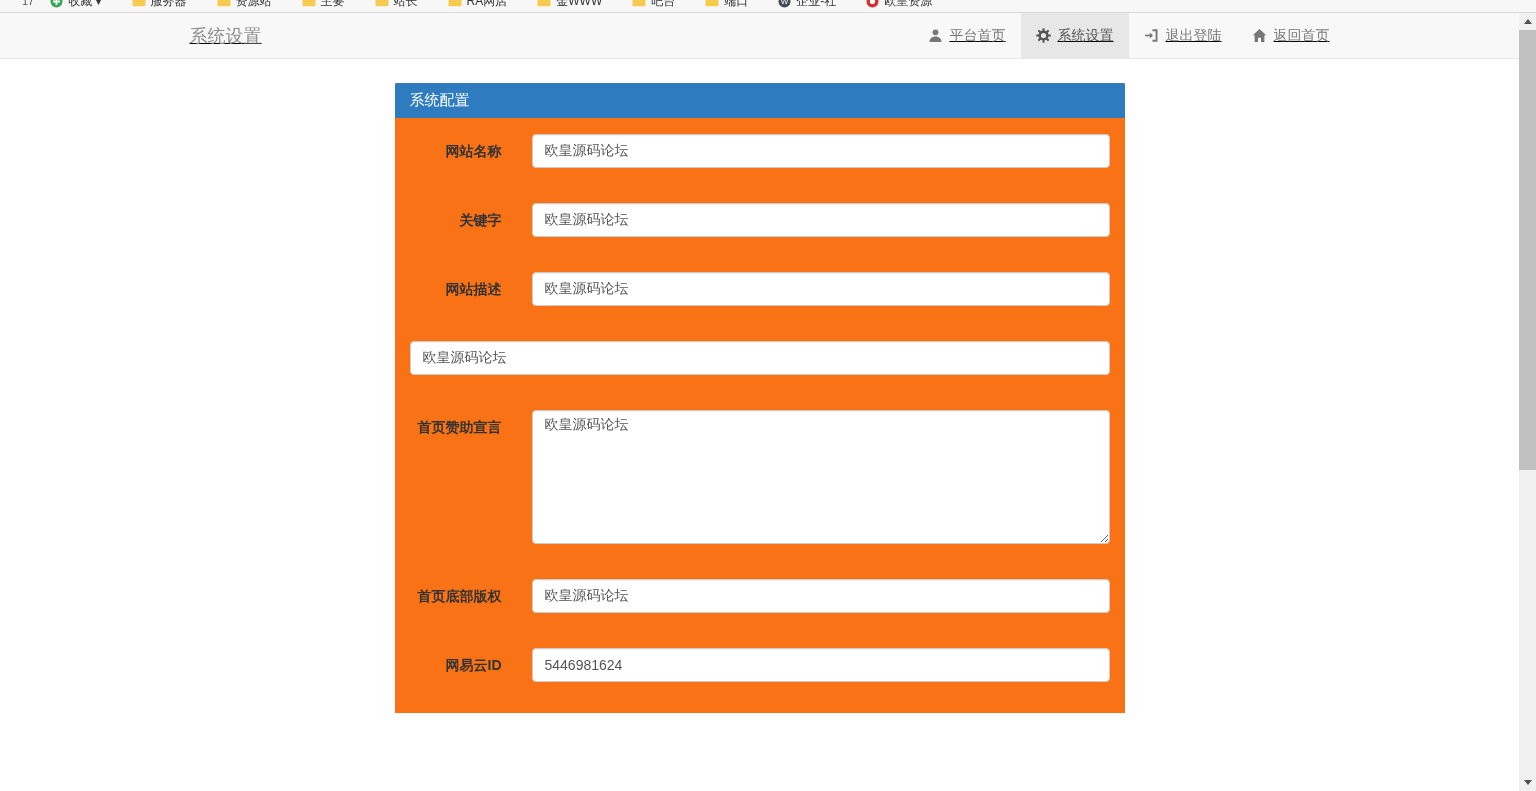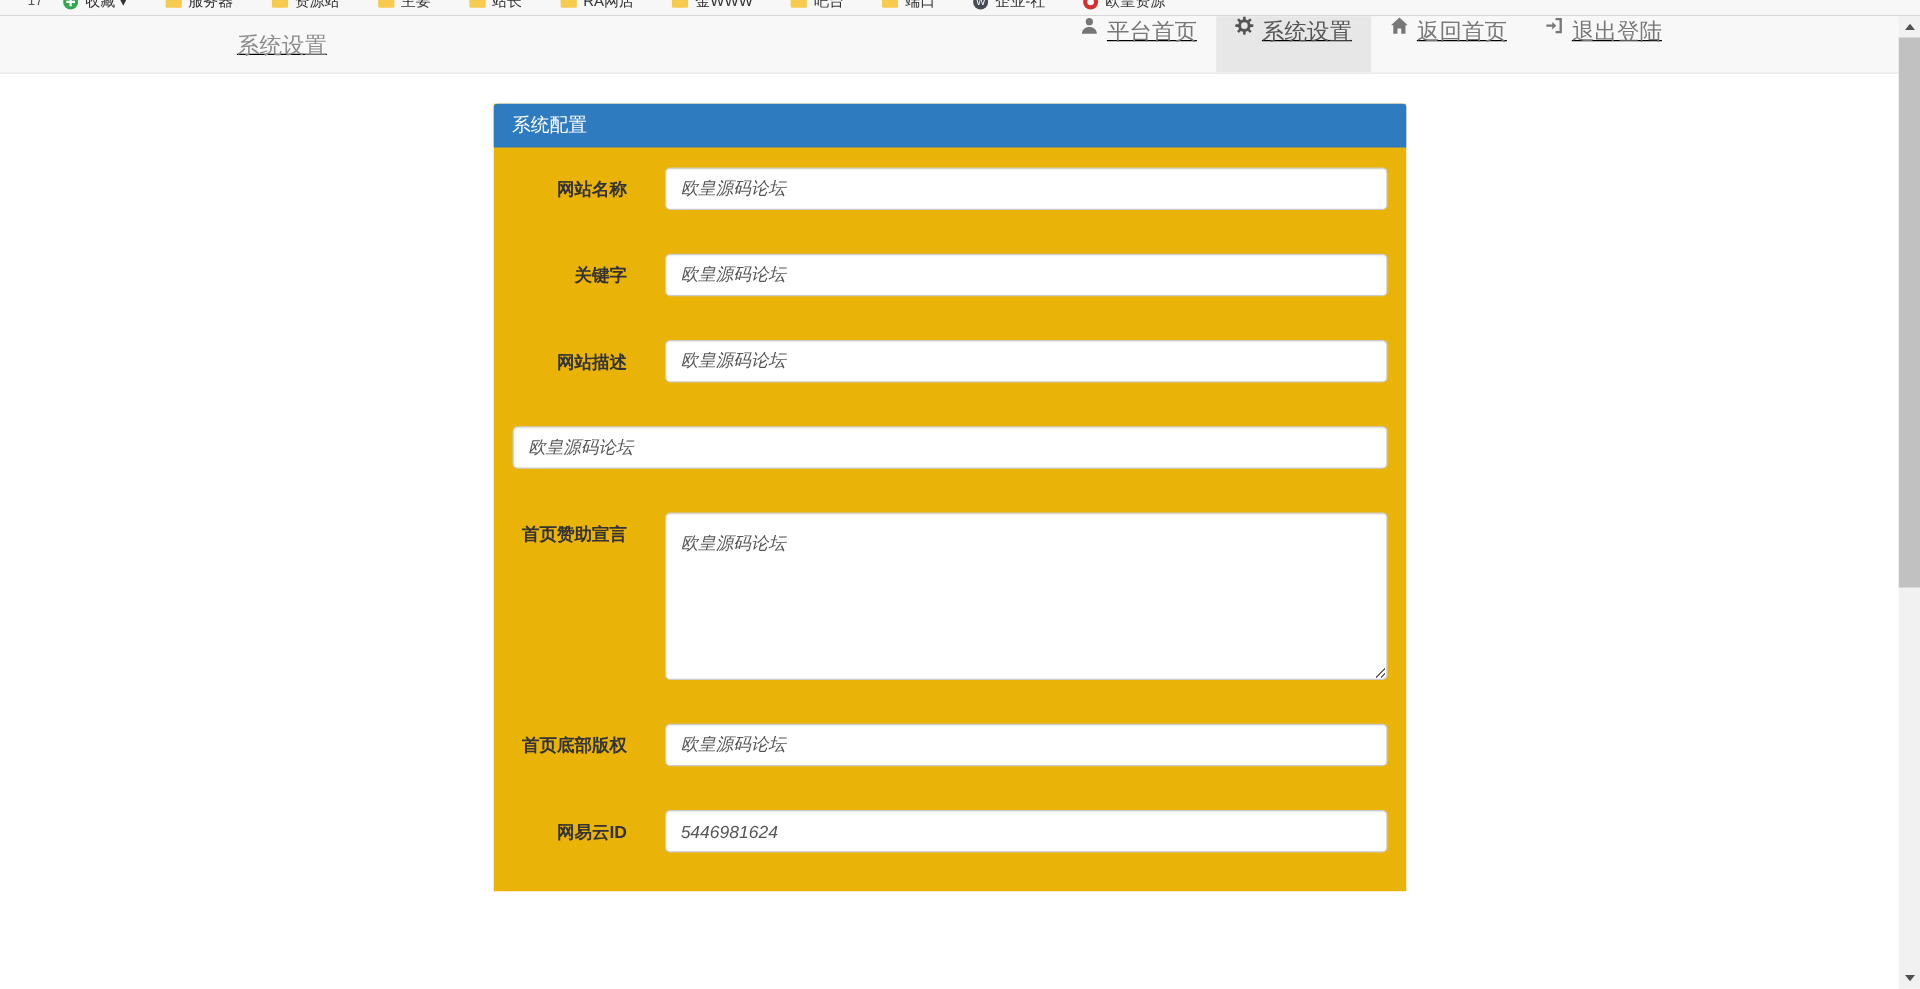--- a/index.html
+++ b/index.html
@@ -17,41 +17,41 @@
   .bm-item .bm-ico { display: inline-flex; margin-right: 5px; }
 
   
   .navbar { position: relative; height: 46px; width: 1519px; background: var(--navbar-bg, #f8f8f8);
     border-bottom: 1px solid #e7e7e7; }
   .nav-container { width: 1170px; margin: 0 auto; height: 100%;
     display: flex; align-items: stretch; justify-content: space-between; text-decoration: underline; }
   .navbar-brand { display: flex; align-items: center; padding: 0 15px;
     font-size: 18px; color: #8c8c8c; }
   .nav-items { display: flex; align-items: stretch; }
-  .nav-item { display: flex; gap: 7px; padding: 0 15px;
-    font-size: 18px; color: #777; cursor: pointer; }
+  .nav-item { display: flex; align-items: center; gap: 7px; padding: 0 15px;
+    font-size: 14px; color: #777; cursor: pointer; }
   .nav-item.active { background: var(--navbar-active-bg, #e7e7e7); color: #555; }
   .nav-item svg { display: block; }
 
   
   .main { width: 1519px; height: 732px; background: #fff; overflow: hidden; }
-  .panel { width: 730px; margin: 24px auto 0 auto; background: #eab308; }
+  .panel { width: 730px; margin: 24px auto 0 auto; background: #f97316; }
   .panel-heading { background: var(--panel-header, #2f7bbf); color: #fff;
     font-size: 15px; padding: 8px 15px; border-radius: 3px 3px 0 0; }
   .panel-body { padding: 16px 15px 15px 15px; }
   .form-group { display: flex; margin-bottom: 35px; }
   .form-group:last-child { margin-bottom: 16px; }
   .label-col { width: 122px; padding: 7px 30px 0 0; text-align: right;
     font-size: 14px; font-weight: bold; color: #333; line-height: 1.45; flex: none; }
   .control-col { flex: 1; }
-  .form-control { display: block; width: 100%; height: 34px; padding: 14px 12px;
+  .form-control { display: block; width: 100%; height: 34px; padding: 4px 12px;
     font-size: 14px; line-height: 1.42857; color: #555; background: #fff;
     border: 1px solid var(--input-border, #ccc); border-radius: 4px;
     box-shadow: inset 0 1px 1px rgba(0,0,0,.06);
-    font-family: "Liberation Sans", "DejaVu Sans", sans-serif; font-style: italic; }
+    font-family: "Liberation Sans", "DejaVu Sans", sans-serif; }
   textarea.form-control { height: 134px; resize: both; }
 
   
   .scrollbar { position: absolute; top: 13px; right: 0; width: 17px; height: 778px;
     background: #f1f1f1; }
   .sb-arrow { position: absolute; left: 0; width: 17px; height: 17px;
     display: flex; align-items: center; justify-content: center; cursor: pointer; }
   .sb-arrow.up { top: 0; }
   .sb-arrow.down { bottom: 0; }
   .sb-tri-up { width: 0; height: 0; border-left: 4px solid transparent;
@@ -189,35 +189,35 @@
                 <rect x="6.9" y="0.2" width="2.2" height="4" rx="0.6" transform="rotate(270 8 8)"></rect>
                 <rect x="6.9" y="0.2" width="2.2" height="4" rx="0.6" transform="rotate(315 8 8)"></rect>
                 <circle cx="8" cy="8" r="4.1" fill="none" stroke="currentColor" stroke-width="2.6"></circle>
               </g>
             </svg>
           </span>
           <span>系统设置</span>
         </div>
         <div class="nav-item">
           <span>
-            <svg width="15" height="15" viewBox="0 0 16 16" fill="currentColor">
-              <path d="M8 1 L15.2 7.6 H13.2 V15 H9.6 V10.4 H6.4 V15 H2.8 V7.6 H0.8 Z"></path>
-            </svg>
-          </span>
-          <span>返回首页</span>
-        </div>
-        <div class="nav-item">
-          <span>
             <svg width="15" height="15" viewBox="0 0 16 16">
               <path d="M9 2.4 H13.4 V13.6 H9" fill="none" stroke="currentColor" stroke-width="2"></path>
               <path d="M1.2 8 H8.6" stroke="currentColor" stroke-width="1.8"></path>
               <path d="M6.2 4.8 L9.6 8 L6.2 11.2 Z" fill="currentColor"></path>
             </svg>
           </span>
           <span>退出登陆</span>
+        </div>
+        <div class="nav-item">
+          <span>
+            <svg width="15" height="15" viewBox="0 0 16 16" fill="currentColor">
+              <path d="M8 1 L15.2 7.6 H13.2 V15 H9.6 V10.4 H6.4 V15 H2.8 V7.6 H0.8 Z"></path>
+            </svg>
+          </span>
+          <span>返回首页</span>
         </div>
       </div>
   </div>
 </div>
 
 <div class="main">
   <div class="panel">
     <div class="panel-heading">系统配置</div>
     <div class="panel-body">
 

